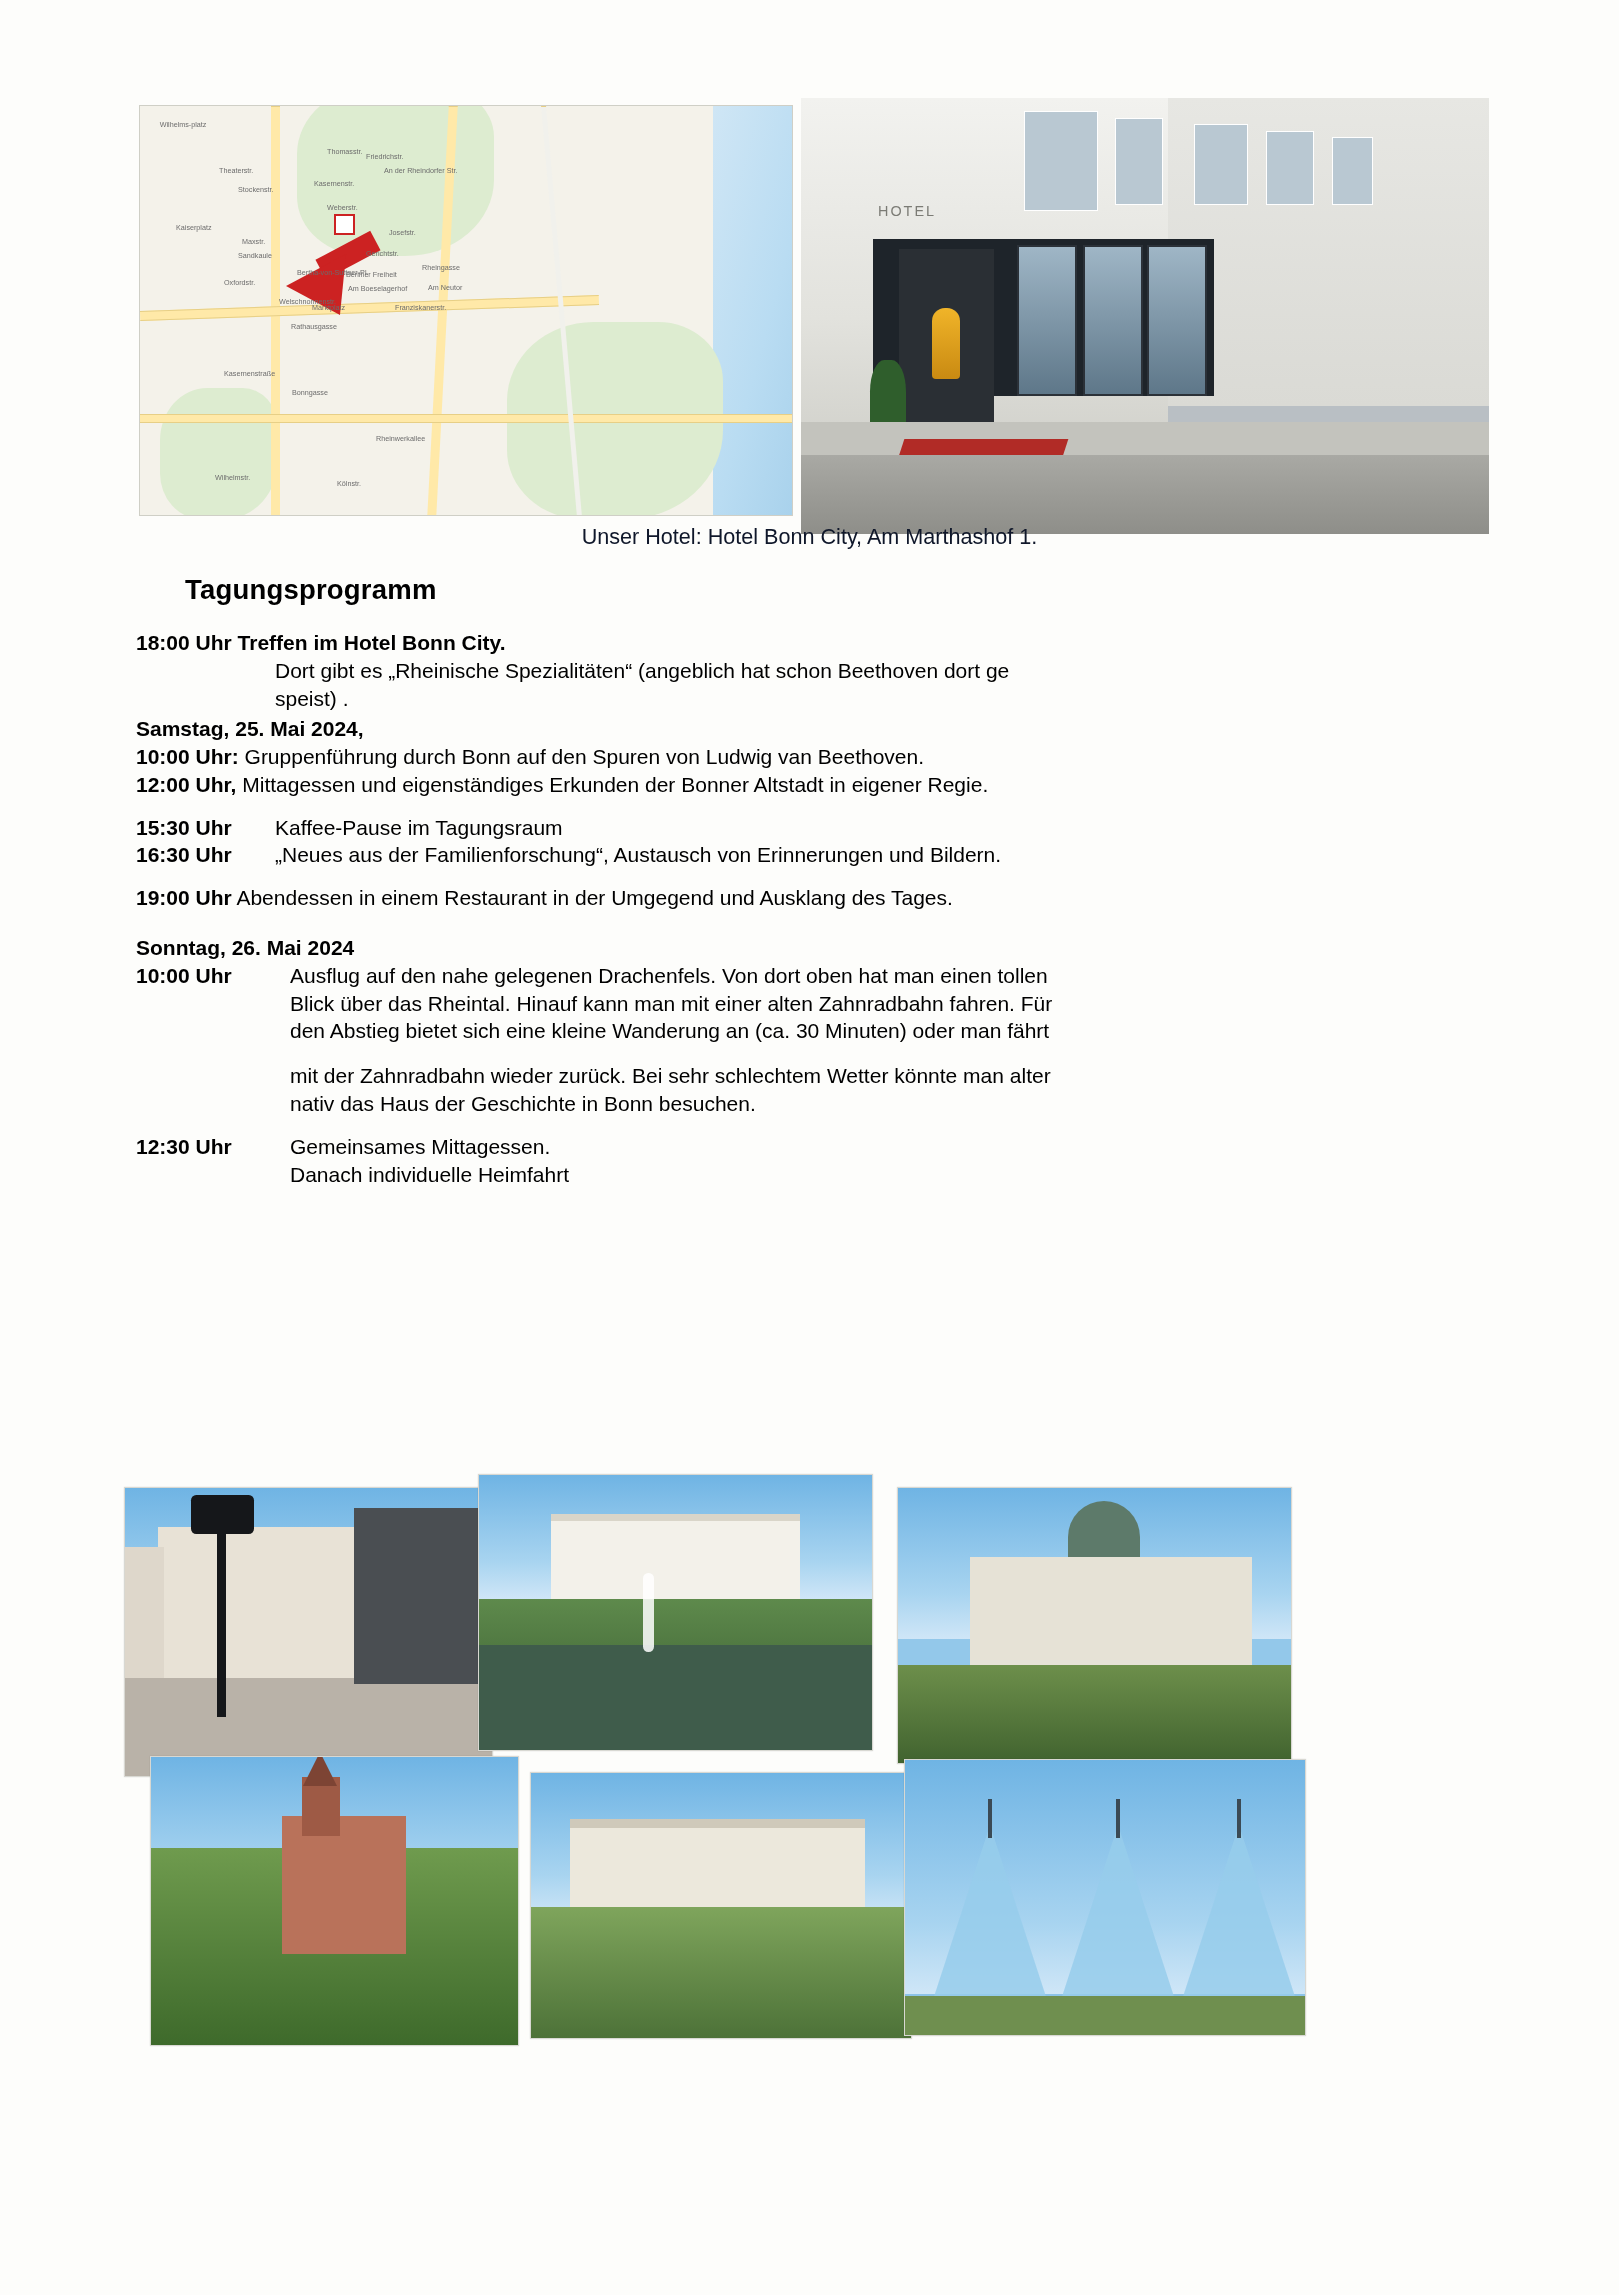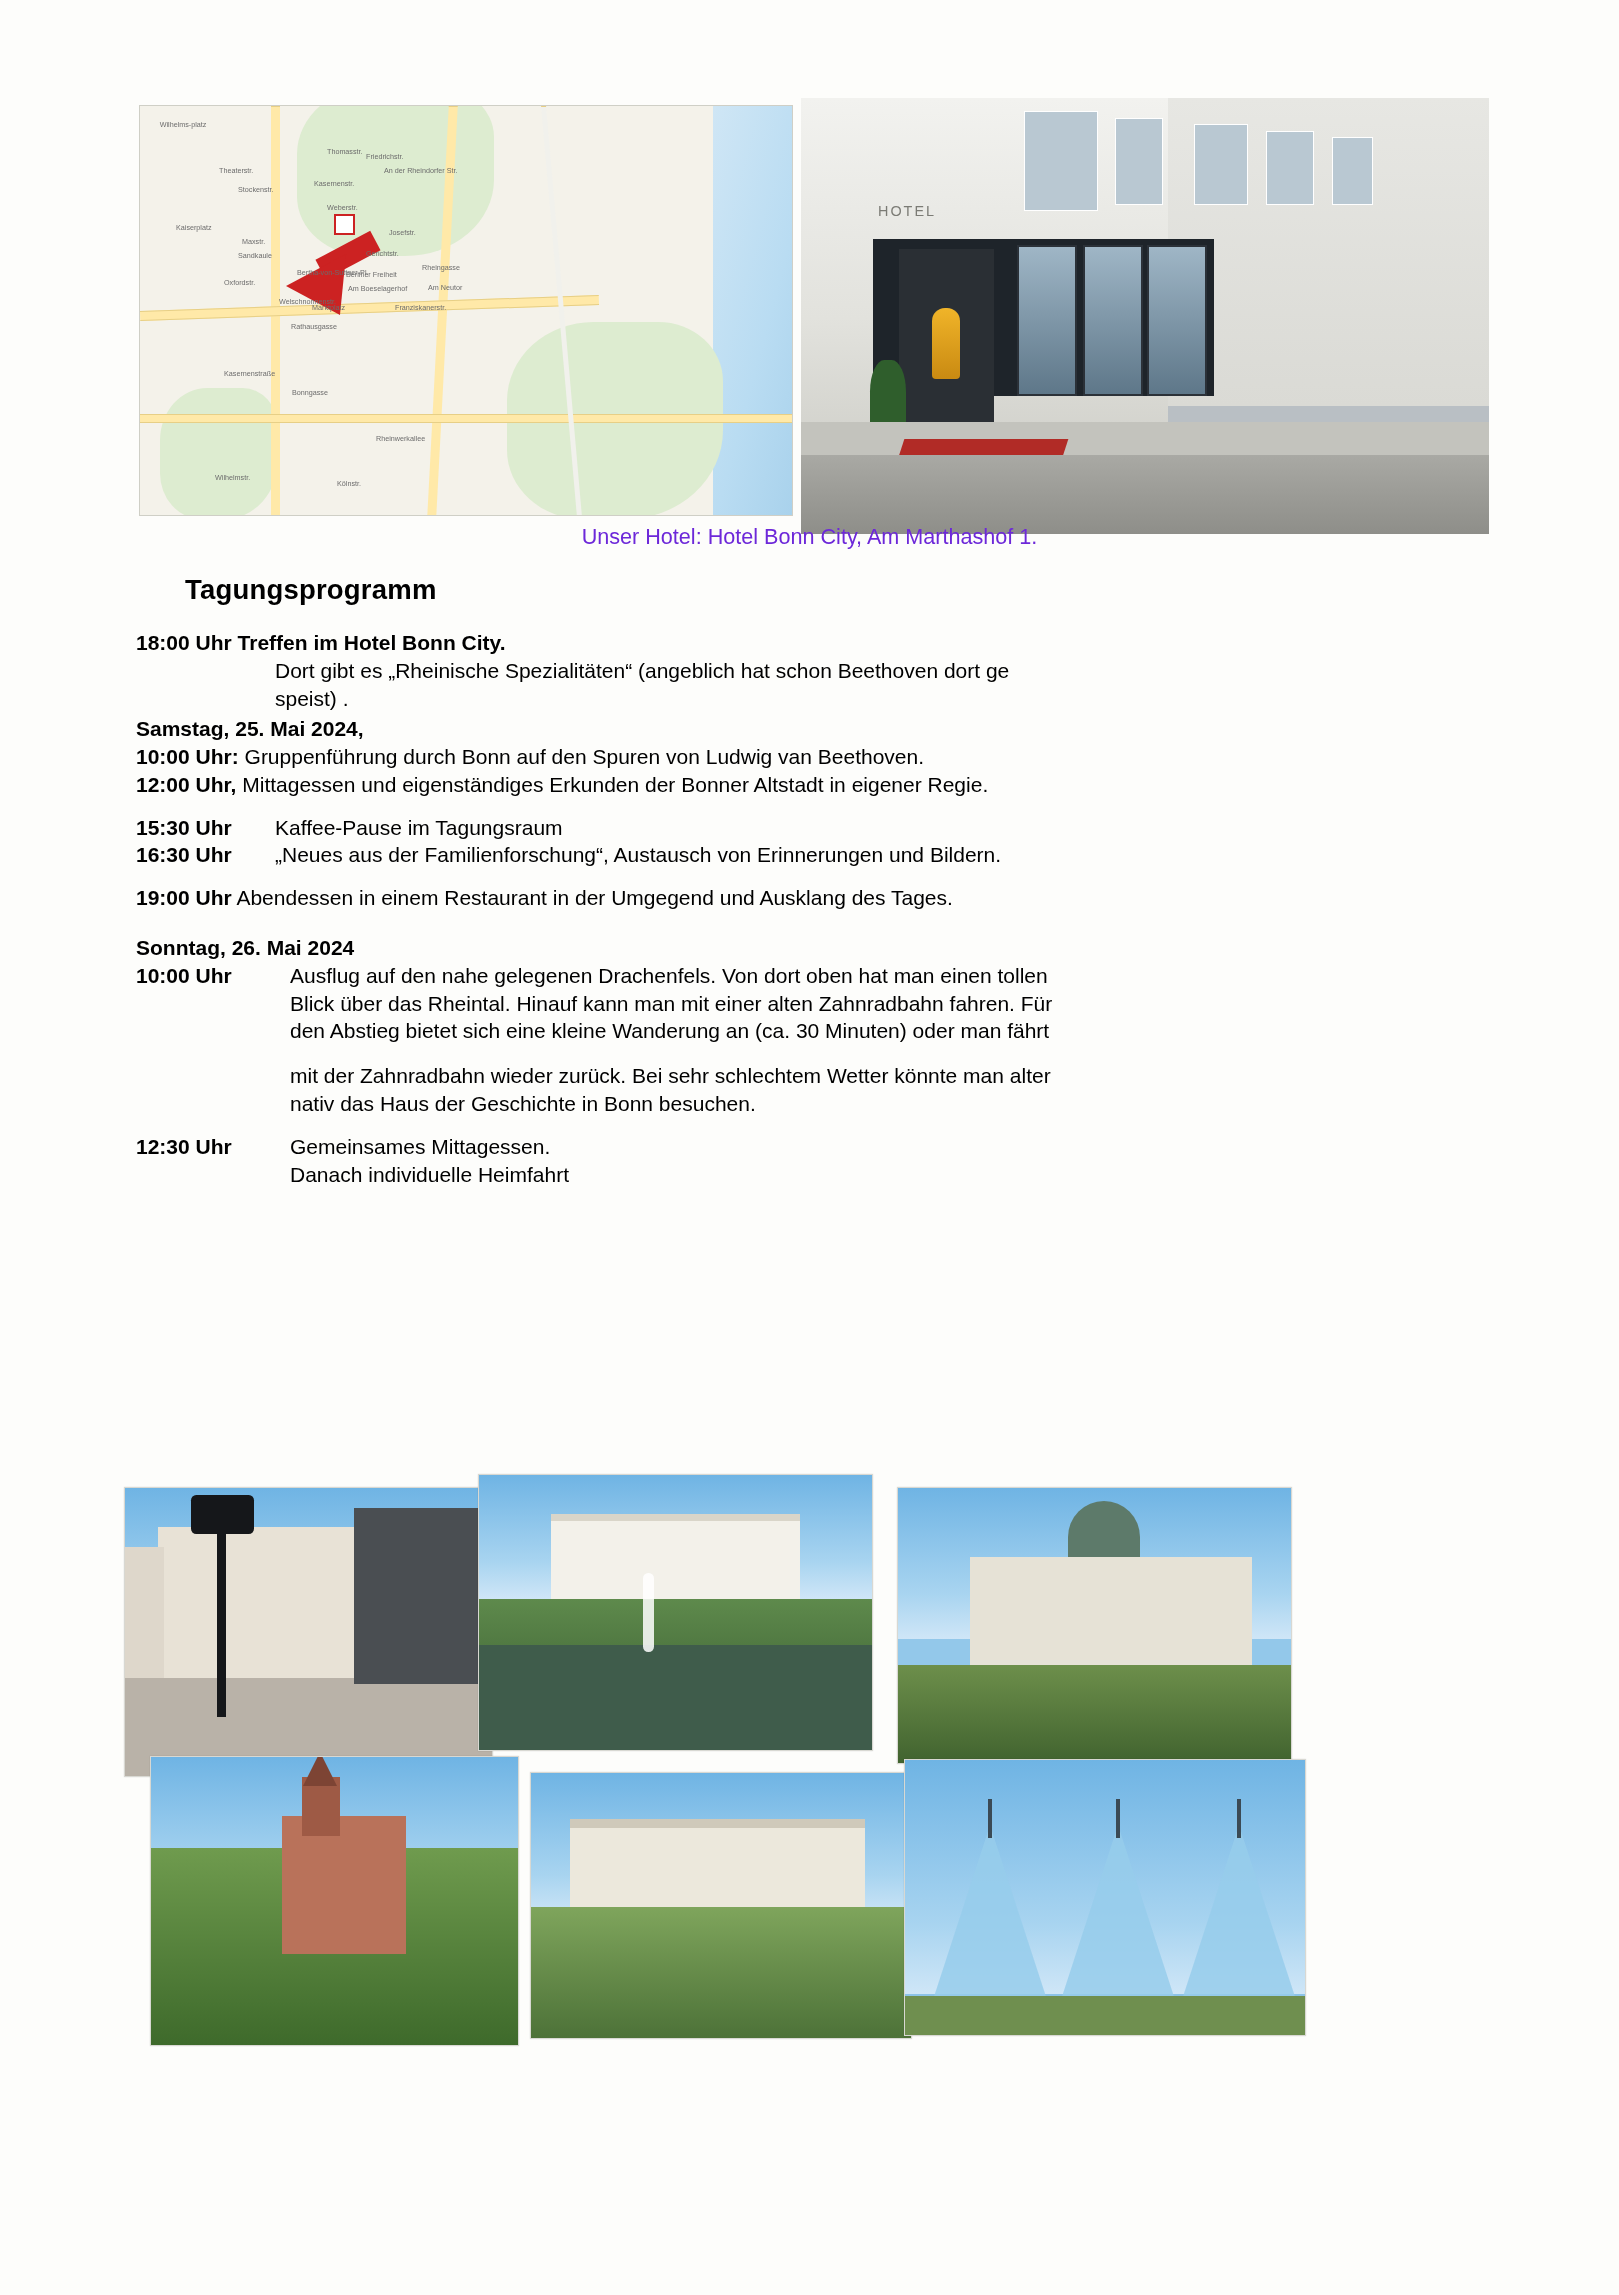--- a/index.html
+++ b/index.html
@@ -166,21 +166,21 @@
     font-family: "Liberation Sans", sans-serif;
   }
 
   
   .caption {
     position: absolute;
     left: 0; top: 524px;
     width: 1619px;
     text-align: center;
     font-size: 21.6px;
-    color: #6d28d9;
+    color: #0f172a;
   }
 
   
   .prog-title {
     position: absolute;
     left: 145px;
     top: 574px;
     font-size: 27.5px;
     font-weight: bold;
     letter-spacing: 0.2px;

